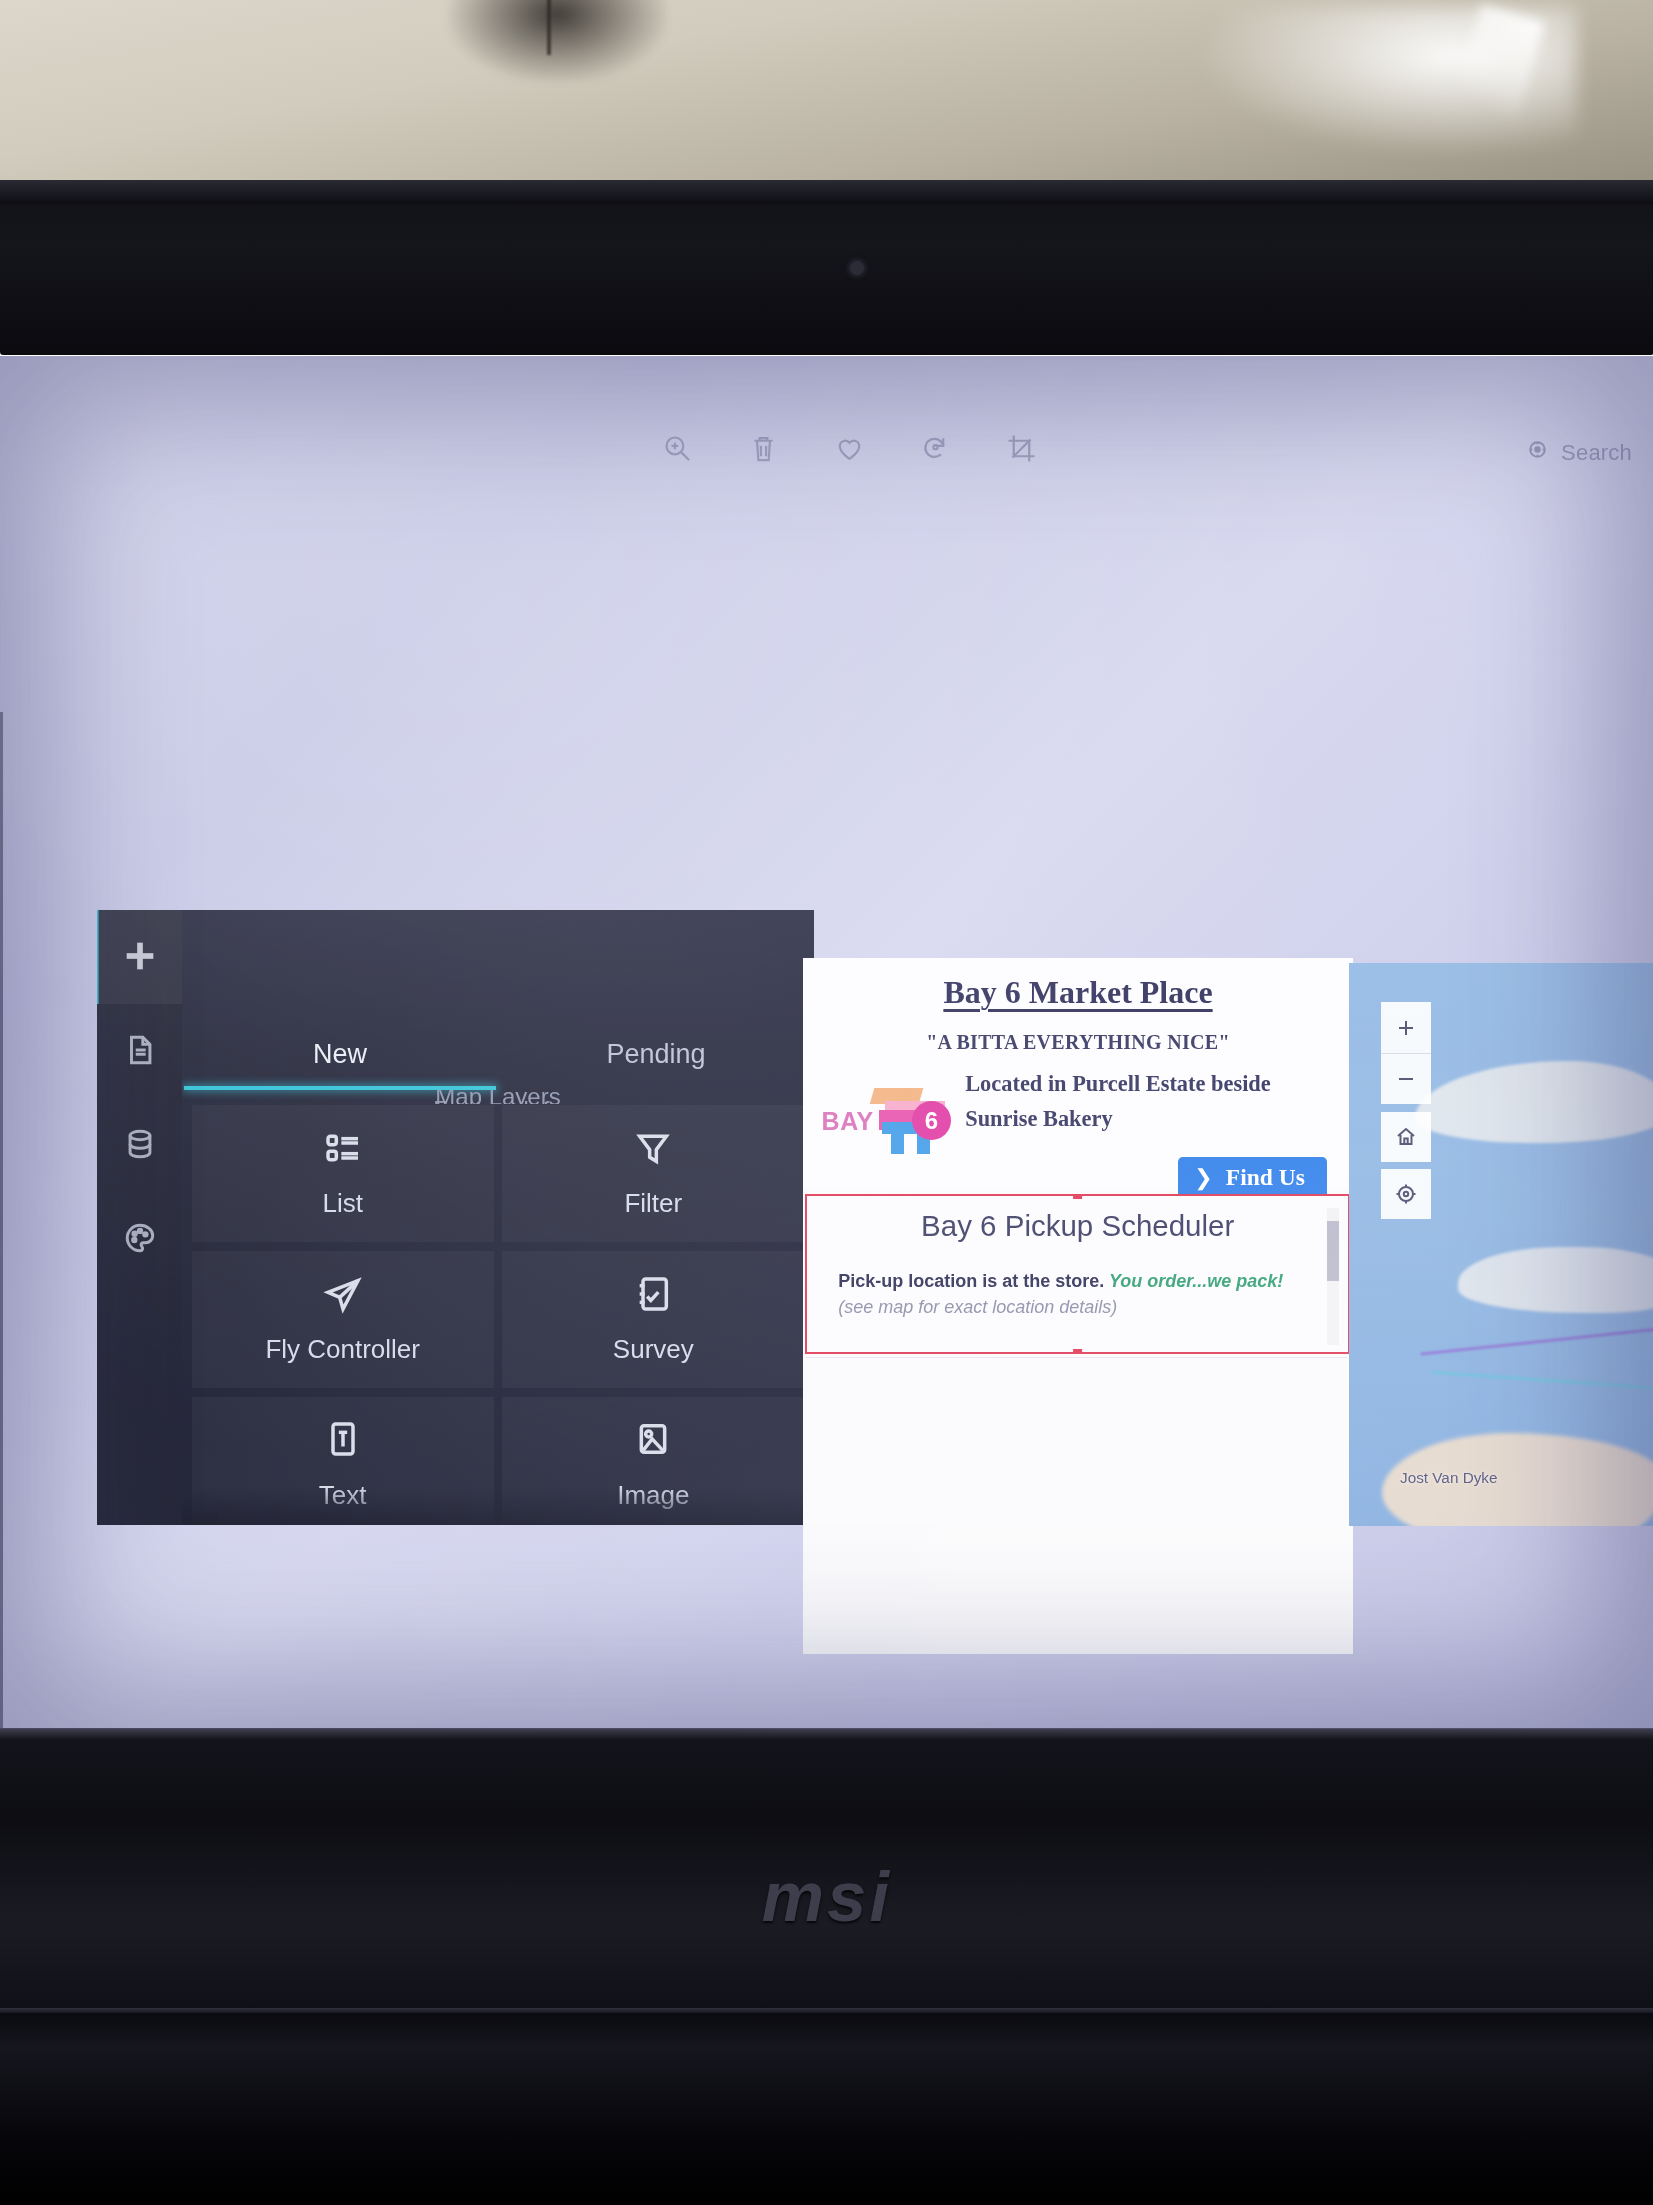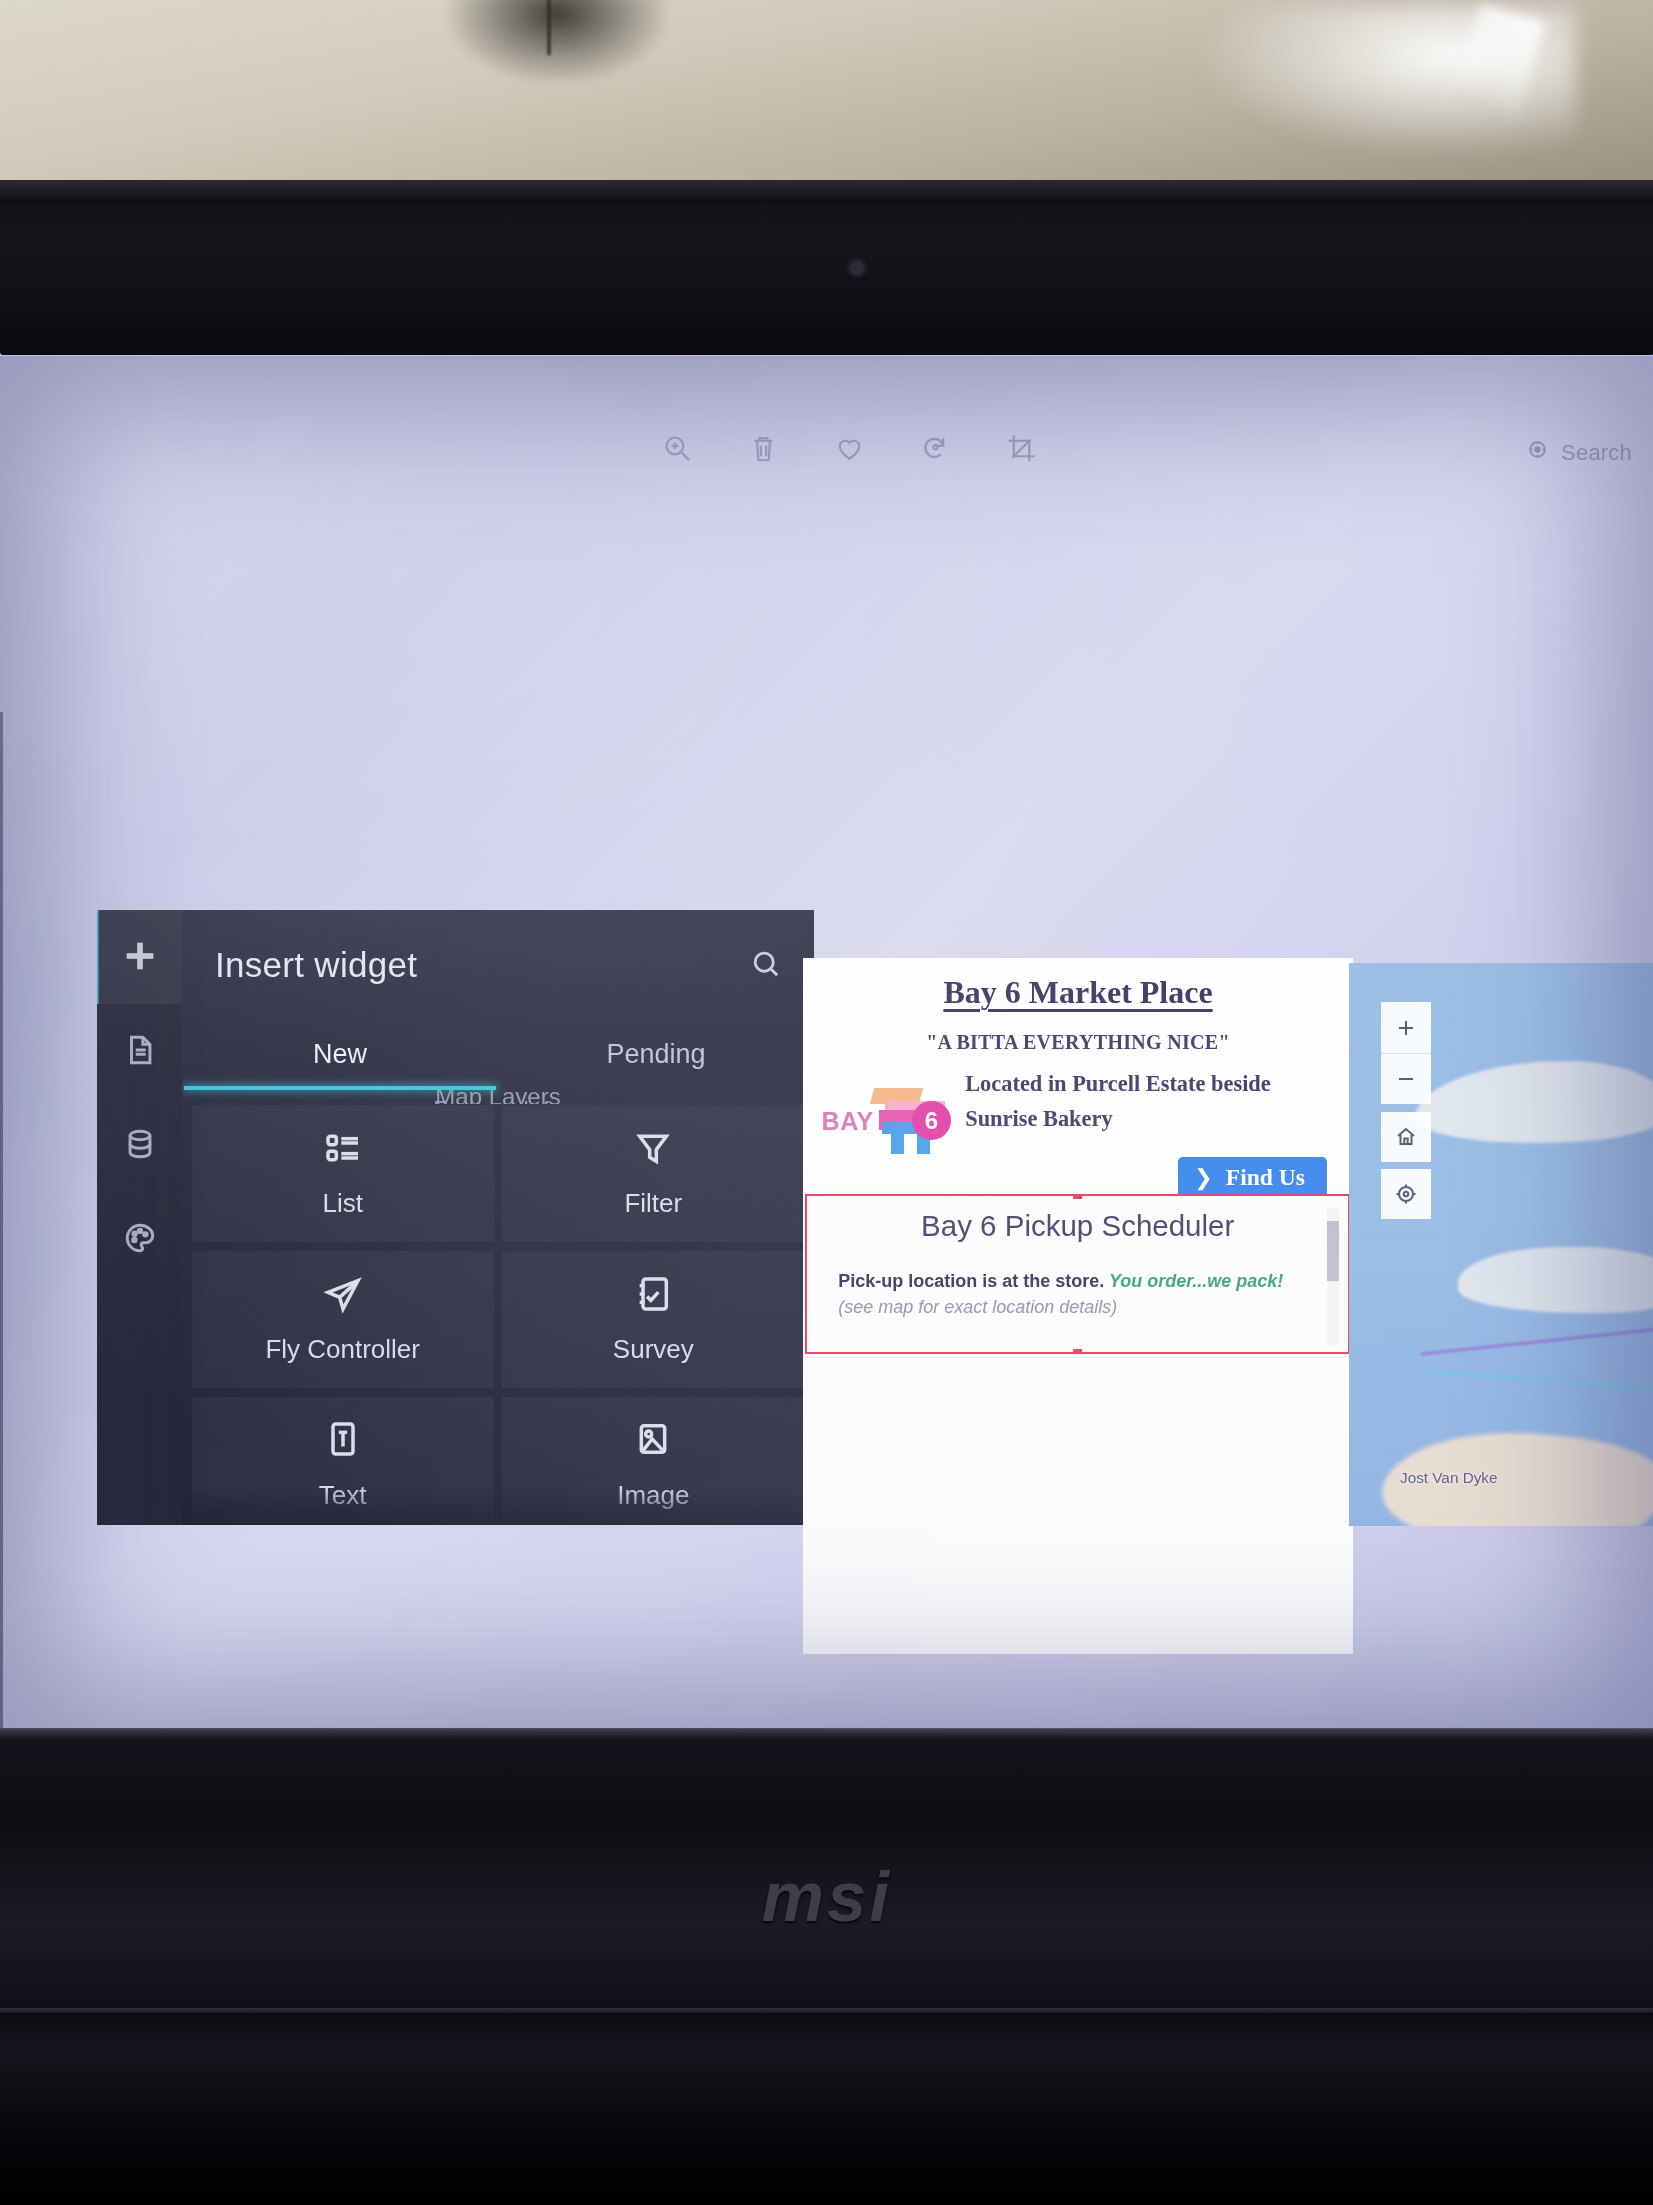--- a/index.html
+++ b/index.html
@@ -1,20 +1,20 @@
 <!DOCTYPE html>
 <html style="font-size:8.8px"><head>
 <meta charset="utf-8">
 <style>
   * { box-sizing: border-box; margin: 0; padding: 0; }
   html, body { width: 1654px; height: 2205px; overflow: hidden; background: #000; }
   body { font-family: "Liberation Sans", sans-serif; position: relative; }
 
   
-  #photo { position: absolute; inset: 0; background: #c4b5fd; padding-left: 44px; }
+  #photo { position: absolute; inset: 0; background: #ffffff; padding-left: 44px; }
 
   
   .room {
     position: absolute; left: 0; top: 0; width: 1654px; height: 230px;
     background: linear-gradient(170deg,#dcd7cb 0%, #d2ccbe 30%, #b9b2a2 62%, #8e8878 100%);
   }
   .room-glow {
     position: absolute; right: 77px; top: 5.5px; width: 416px; height: 164px;
     background: radial-gradient(ellipse at 70% 30%, rgba(255,255,255,.95), rgba(255,255,255,0) 62%);
     filter: blur(8.8px);
@@ -420,31 +420,20 @@
                 <circle cx="8.2" cy="9" r="1.2" fill="#c6cbdb"></circle>
                 <circle cx="12" cy="7" r="1.2" fill="#c6cbdb"></circle>
                 <circle cx="15.8" cy="9.4" r="1.2" fill="#c6cbdb"></circle>
                 <circle cx="8" cy="13.4" r="1.2" fill="#c6cbdb"></circle>
               </svg>
           </span>
         </div>
       </div>
 
       <div class="panel">
-        <div class="panel-head">
-          <div class="panel-title">Insert widget</div>
-          <div class="panel-search">
-            <span>
-              <svg viewBox="0 0 24 24">
-                  <circle cx="11" cy="11" r="7"></circle>
-                  <line x1="16" y1="16" x2="21" y2="21"></line>
-                </svg>
-            </span>
-          </div>
-        </div>
 
         <div class="tabs">
           <div class="tab active">
             <span>New</span>
           </div>
           <div class="tab">
             <span>Pending</span>
           </div>
         </div>
 

